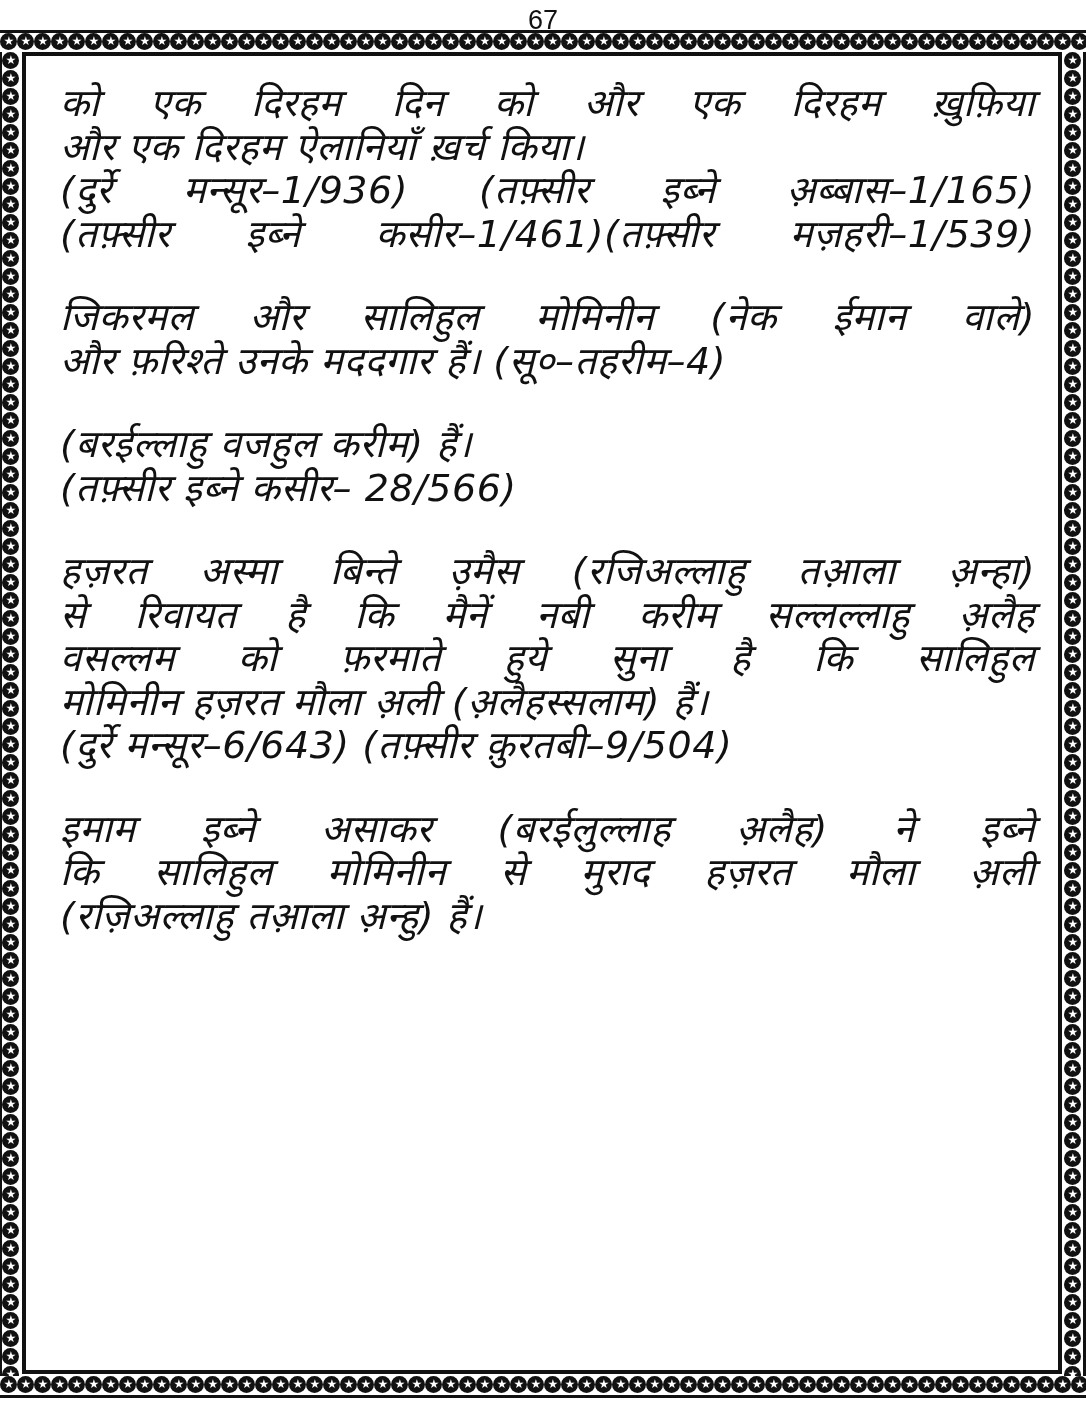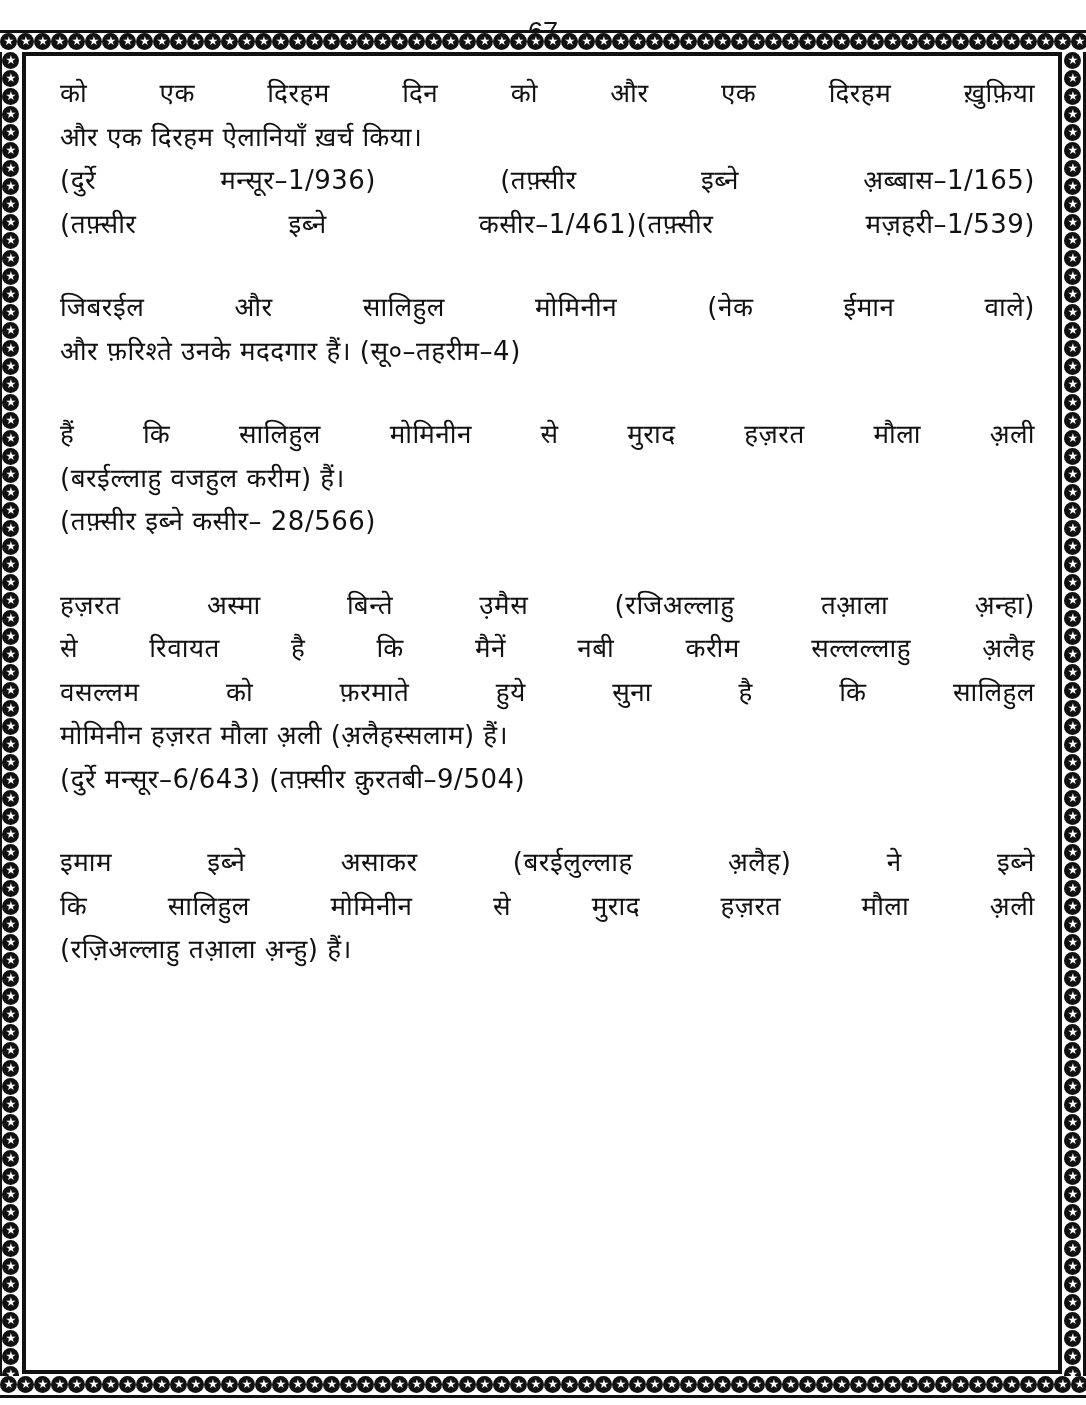--- a/index.html
+++ b/index.html
@@ -10,21 +10,21 @@
   body {
     width: 1086px;
     height: 1405px;
     position: relative;
     overflow: hidden;
     font-family: "DejaVu Sans", "Liberation Sans", sans-serif;
     color: #111111;
   }
   .page-number {
     position: absolute;
-    top: 16px;
+    top: 4px;
     left: 0;
     width: 1086px;
     text-align: center;
     font-family: "Liberation Sans", sans-serif;
     font-size: 27px;
     line-height: 32px;
     color: #111;
   }
   .star-row, .star-col {
     position: absolute;
@@ -87,25 +87,26 @@
     top: 52px;
     width: 1040px;
     height: 1322px;
     box-sizing: border-box;
     border: 4px solid #111;
     background: #ffffff;
   }
   .content {
     position: absolute;
     left: 60px;
-    top: 72px;
+    top: 82px;
     width: 975px;
-    font-size: 26px;
+    font-size: 38px;
     line-height: 43.5px;
     letter-spacing: 0.5px;
+    font-style: italic;
   }
   .para {
     margin: 0 0 40px 0;
   }
   .line {
     display: block;
     white-space: nowrap;
     text-align: justify;
     text-align-last: justify;
     height: 43.5px;
@@ -278,25 +279,24 @@
 <div class="inner-box"></div>
 
 <div class="content">
   <div class="para">
     <span class="line">को एक दिरहम दिन को और एक दिरहम ख़ुफ़िया</span>
     <span class="line last">और एक दिरहम ऐलानियाँ ख़र्च किया।</span>
     <span class="line">(दुर्रे मन्सूर–1/936) (तफ़्सीर इब्ने अ़ब्बास–1/165)</span>
     <span class="line">(तफ़्सीर इब्ने कसीर–1/461)(तफ़्सीर मज़हरी–1/539)</span>
   </div>
   <div class="para">
-    <span class="line">जिबरईल और सालिहुल मोमिनीन (नेक ईमान वाले)</span>
+    <span class="line">जिकरमल और सालिहुल मोमिनीन (नेक ईमान वाले)</span>
     <span class="line last">और फ़रिश्ते उनके मददगार हैं। (सू०–तहरीम–4)</span>
   </div>
   <div class="para">
-    <span class="line">हैं कि सालिहुल मोमिनीन से मुराद हज़रत मौला अ़ली</span>
     <span class="line last">(बरईल्लाहु वजहुल करीम) हैं।</span>
     <span class="line last">(तफ़्सीर इब्ने कसीर– 28/566)</span>
   </div>
   <div class="para">
     <span class="line">हज़रत अस्मा बिन्ते उ़मैस (रजिअल्लाहु तआ़ला अ़न्हा)</span>
     <span class="line">से रिवायत है कि मैनें नबी करीम सल्लल्लाहु अ़लैह</span>
     <span class="line">वसल्लम को फ़रमाते हुये सुना है कि सालिहुल</span>
     <span class="line last">मोमिनीन हज़रत मौला अ़ली (अ़लैहस्सलाम) हैं।</span>
     <span class="line last">(दुर्रे मन्सूर–6/643) (तफ़्सीर क़ुरतबी–9/504)</span>
   </div>

